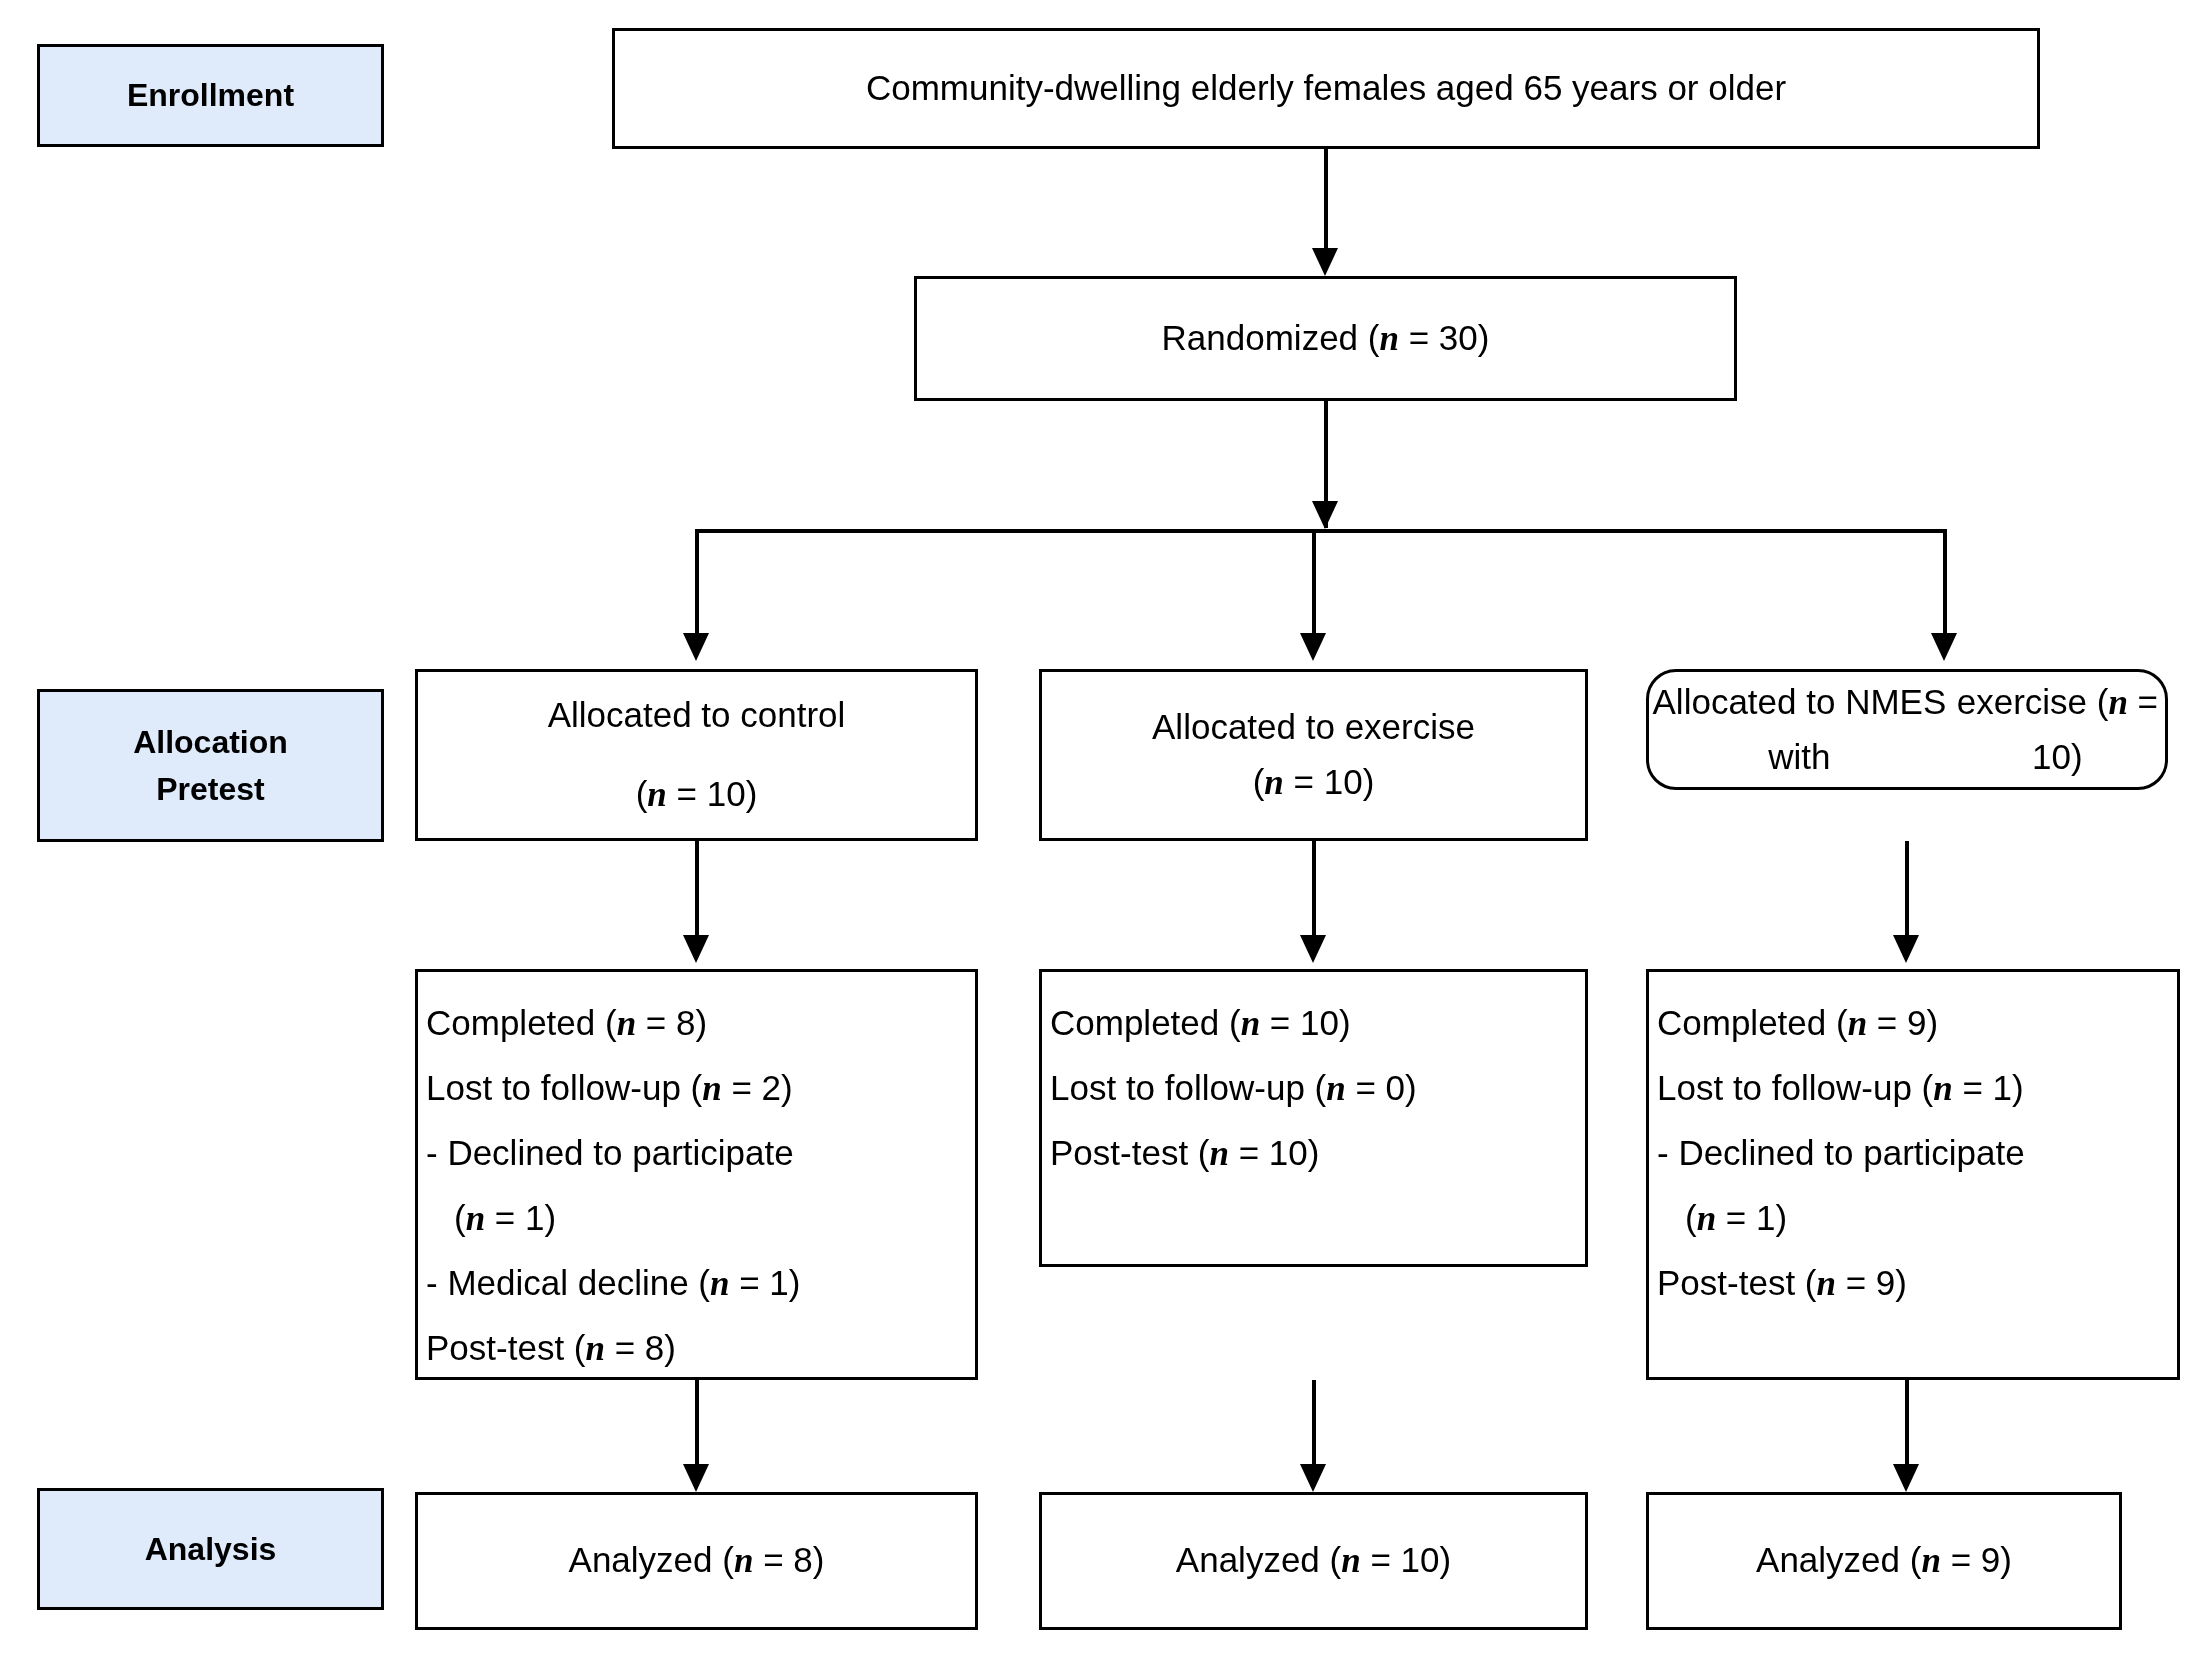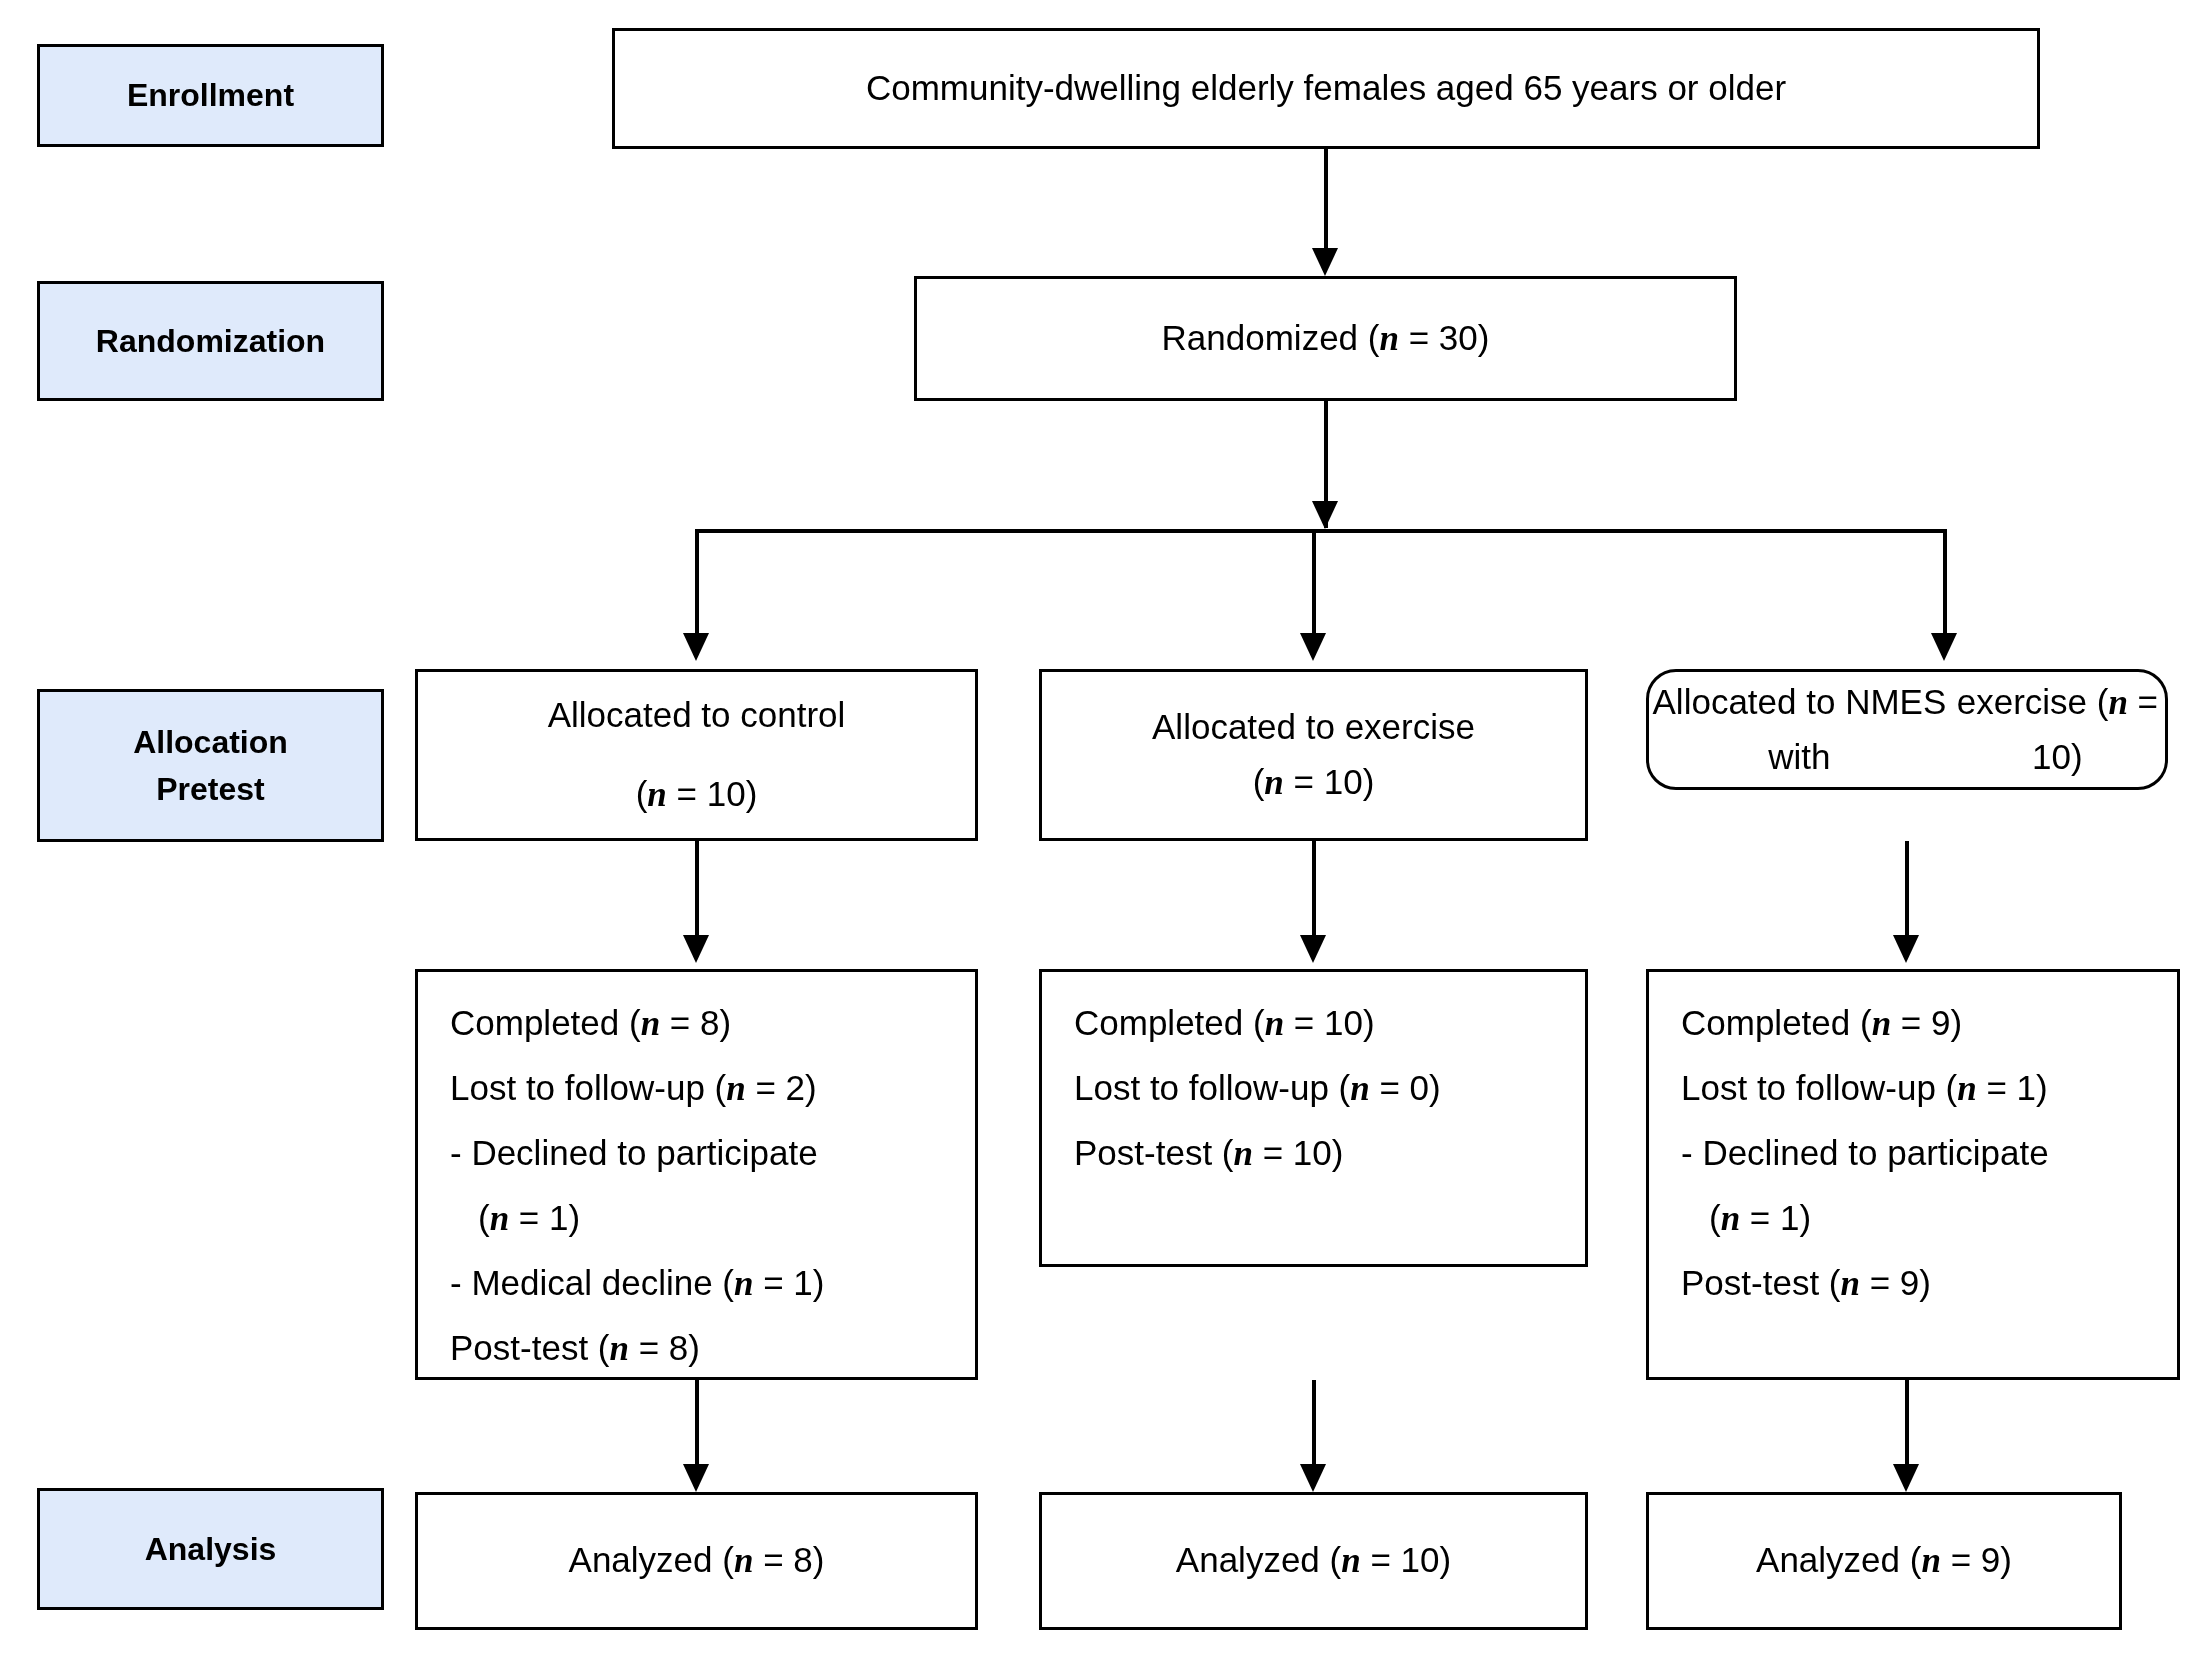--- a/index.html
+++ b/index.html
@@ -7,42 +7,39 @@
   body{font-family:"Liberation Sans", sans-serif;color:#000000;}
   #stage{position:relative;width:2205px;height:1653px;background:#ffffff;overflow:hidden;}
 
   .box{position:absolute;box-sizing:border-box;border:3.5px solid #000;background:#fff;
        display:flex;align-items:center;justify-content:center;text-align:center;}
   .stage-label{background:#dfeafb;font-weight:bold;font-size:32px;line-height:1.45;
        flex-direction:column;}
   .node{font-size:35px;line-height:1.55;}
   .node .ln{display:block;}
   .node.left-align{justify-content:flex-start;align-items:flex-start;text-align:left;
-       padding:24px 21px 0 32px;flex-direction:column;}
+       padding:24px 21px 0 8px;flex-direction:column;}
   .node.left-align .ln{margin:0 0 9.8px 0;white-space:nowrap;}
   .node.left-align .ln.indent{padding-left:28px;}
   .italic-n{font-style:italic;font-weight:bold;font-family:"Liberation Serif", serif;}
 
   .vline{position:absolute;background:#000;width:3.5px;}
   .hline{position:absolute;background:#000;height:4.2px;}
   .arrowhead{position:absolute;width:0;height:0;border-left:13.4px solid transparent;
        border-right:13.4px solid transparent;border-top:28px solid #000;}
 </style>
 </head>
 <body>
 
 <div id="stage">
 
   <div class="box stage-label" style="left:37px;top:44px;width:347px;height:103px;">
     <span class="ln">Enrollment</span>
   </div>
 
-  <div class="box stage-label" style="left:37px;top:281px;width:347px;height:120px;">
-    <span class="ln">Randomization</span>
-  </div>
 
   <div class="box stage-label" style="left:37px;top:689px;width:347px;height:153px;">
     <span class="ln">Allocation</span>
     <span class="ln">Pretest</span>
   </div>
 
 
   <div class="box stage-label" style="left:37px;top:1488px;width:347px;height:122px;">
     <span class="ln">Analysis</span>
   </div>

